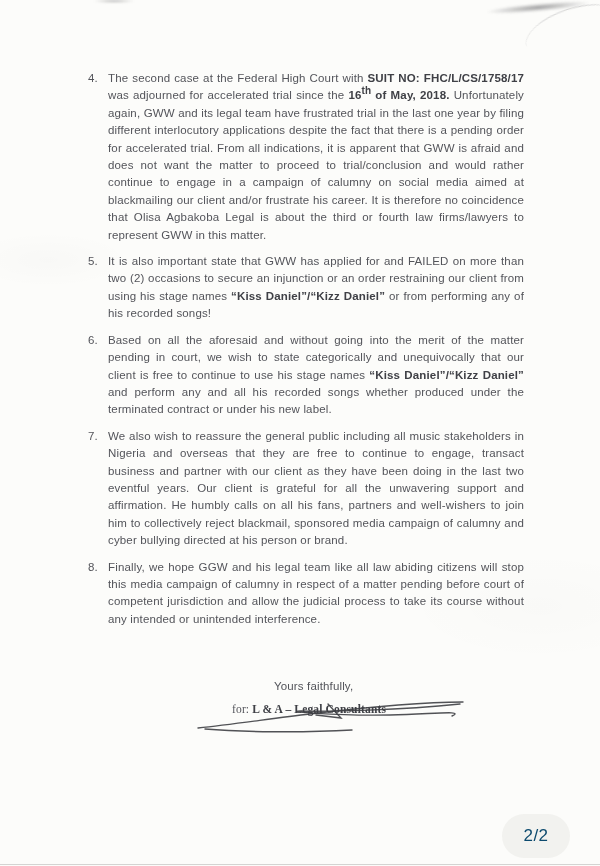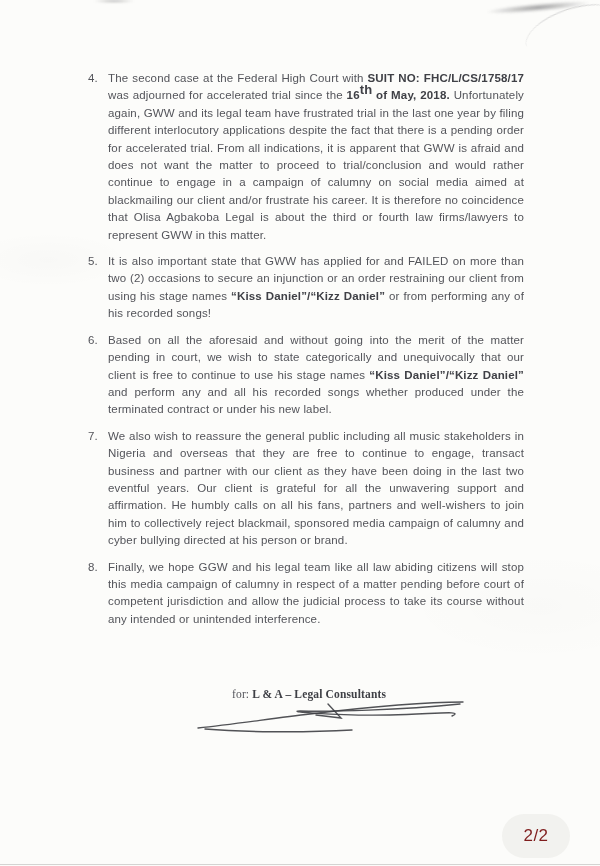--- a/index.html
+++ b/index.html
@@ -37,38 +37,38 @@
   }
 
   .content {
     position:absolute; top:70px; left:88px; width:436px;
     color:#53545a; font-size:11.5px; line-height:17.4px; letter-spacing:0.15px;
   }
   .item { display:flex; margin-bottom:9px; }
   .item .num { flex:none; width:20px; }
   .item .txt { flex:1; text-align:justify; }
   .b { font-weight:bold; color:#3f4046; }
-  sup.b { font-size:13px; line-height:0; vertical-align:super; }
+  sup.b { font-size:10px; line-height:0; vertical-align:super; }
 
   .closing {
     position:absolute; left:232px; top:679px; width:250px;
     color:#53545a; font-size:11.5px; line-height:15px; letter-spacing:0.15px;
   }
   .salutation { padding-left:42px; }
   .firm-line { margin-top:8px;font-family:Liberation Serif, serif; }
   .signatory { margin-top:12px; padding-left:14px; }
 
   .signature-svg { position:absolute; left:180px; top:692px; width:300px; height:52px; pointer-events:none; }
   .signature-svg path { fill:none; stroke:#3e3f44; stroke-width:1.4; stroke-linecap:round; opacity:0.9; }
 
   .page-badge {
     position:absolute; left:502px; top:814px; width:68px; height:44px;
     background:#f2f2ef; border-radius:22px;
     display:flex; align-items:center; justify-content:center;
-    font-size:17px; color:#7f1d1d; letter-spacing:0.5px;
+    font-size:17px; color:#0c4a6e; letter-spacing:0.5px;
   }
 </style>
 </head>
 <body>
 
 <div class="paper">
   <div class="smudge-topleft"></div>
   <div class="smudge-topright"></div>
   <div class="smudge-arc"></div>
 
@@ -93,20 +93,21 @@
     <div class="txt"><span>We also wish to reassure the general public including all music stakeholders in Nigeria and overseas that they are free to continue to engage, transact business and partner with our client as they have been doing in the last two eventful years. Our client is grateful for all the unwavering support and affirmation. He humbly calls on all his fans, partners and well-wishers to join him to collectively reject blackmail, sponsored media campaign of calumny and cyber bullying directed at his person or brand.</span></div>
   </div>
 
   <div class="item">
     <div class="num">8.</div>
     <div class="txt"><span>Finally, we hope GGW and his legal team like all law abiding citizens will stop this media campaign of calumny in respect of a matter pending before court of competent jurisdiction and allow the judicial process to take its course without any intended or unintended interference.</span></div>
   </div>
 </div>
 
   <div class="closing">
+    <div class="salutation">Yours faithfully,</div>
     <div class="firm-line"><span>for: </span><span class="b">L &amp; A – Legal Consultants</span></div>
   </div>
 
   <svg class="signature-svg" viewBox="0 0 300 52">
     <path d="M 283 10 C 240 10, 180 16, 130 22 C 95 26, 55 32, 18 36"></path>
     <path d="M 280 12 C 220 18, 150 20, 120 19 C 105 19, 150 24, 210 23 C 255 22, 285 18, 272 24"></path>
     <path d="M 148 12 L 161 26 L 136 23"></path>
     <path d="M 25 37 C 60 40, 120 41, 172 38"></path>
   </svg>
 

